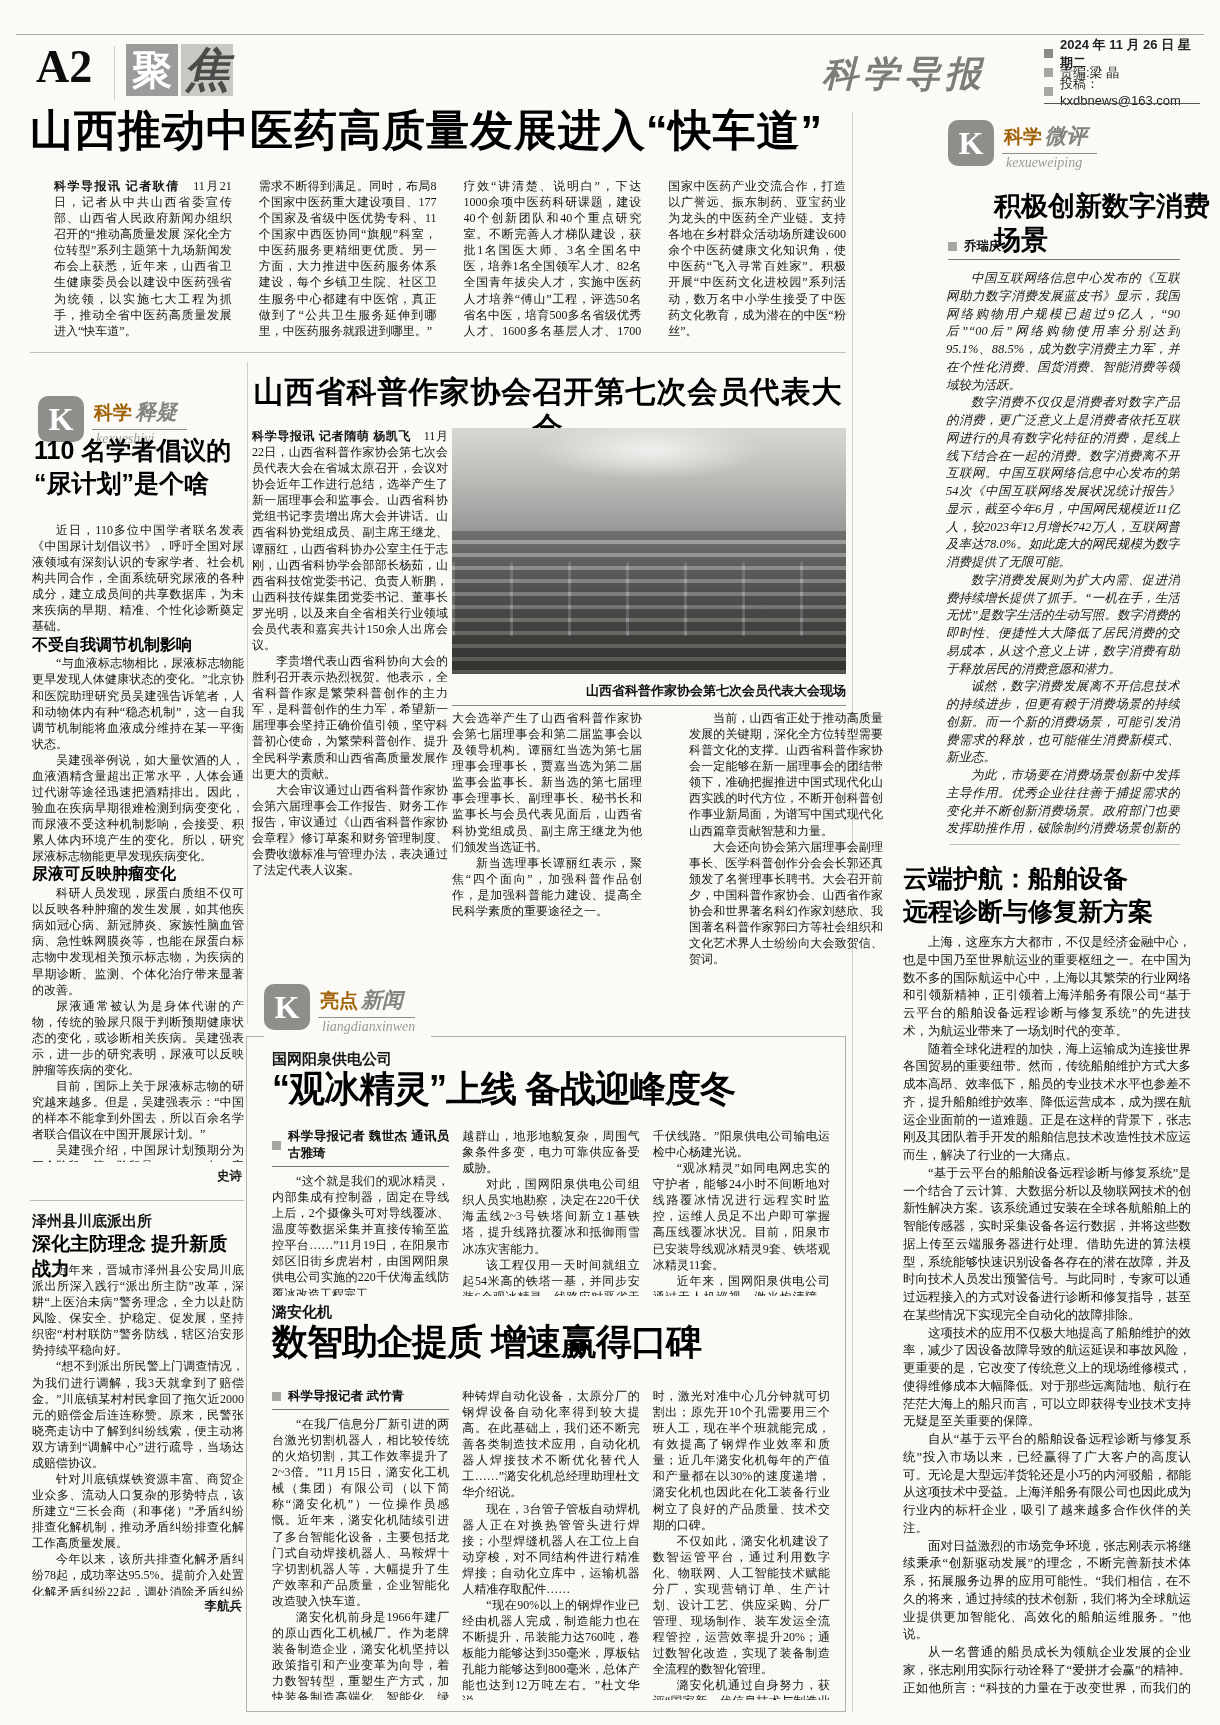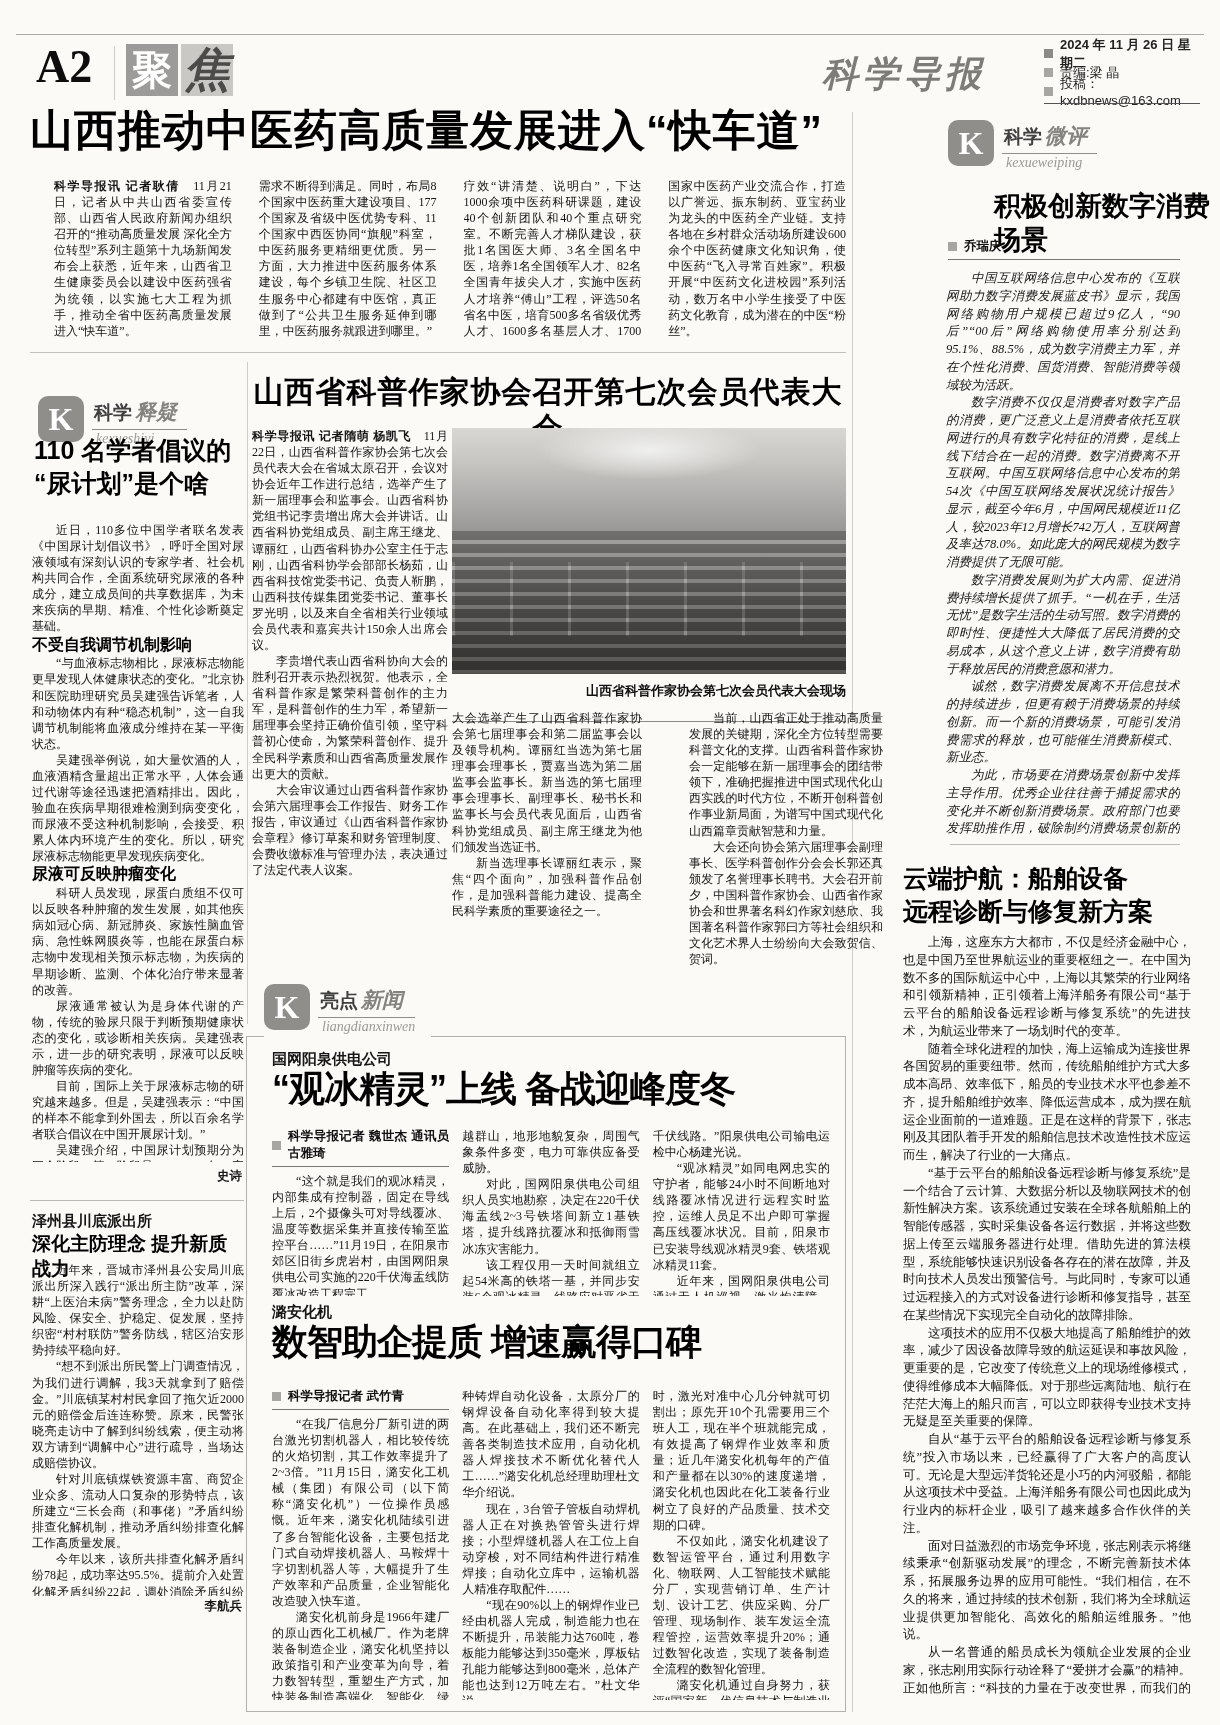--- a/index.html
+++ b/index.html
@@ -35,34 +35,34 @@
   .kai{font-style:italic;font-size:12.5px;line-height:1.42;}
   .subhead{font:bold 16px/1.3 "Liberation Sans",sans-serif;color:#000;margin:7px 0 5px;text-indent:0 !important;}
   .byline{display:flex;align-items:center;gap:7px;border-bottom:1px solid #777;
           padding-bottom:4px;margin-bottom:6px;font:bold 12.5px "Liberation Sans",sans-serif;color:#111;}
   .author{text-align:right;font-weight:bold;padding-right:4px;}
   
   .klogo{display:flex;align-items:flex-start;gap:8px;}
   .kbox{width:46px;height:46px;background:#8f8e8b;border-radius:10px;color:#fff;
         font:bold 32px "Liberation Serif",serif;display:flex;align-items:center;justify-content:center;flex:0 0 auto;}
   .ktxt .t{display:flex;align-items:baseline;border-bottom:1px solid #8f8e8b;padding:2px 10px 3px 2px;}
-  .ktxt .cn1{font:bold 19px "Liberation Sans",sans-serif;color:#404040;}
+  .ktxt .cn1{font:bold 19px "Liberation Sans",sans-serif;color:#a16207;}
   .ktxt .cn2{font:bold italic 21px "Liberation Serif",serif;color:#84837f;margin-left:3px;}
   .ktxt .en{font:italic 14px "Liberation Serif",serif;color:#9a9995;padding:1px 0 0 4px;}
   
   .photo{background-color:#9a9a98;background-repeat:no-repeat;
     background-image:
       radial-gradient(ellipse 160px 42px at 50% 9%, rgba(242,242,240,.95), rgba(242,242,240,0) 70%),
       repeating-linear-gradient(180deg, rgba(18,18,18,.30) 0 9px, rgba(250,250,250,.12) 9px 13px),
       repeating-linear-gradient(90deg, rgba(255,255,255,.25) 0 3px, rgba(255,255,255,0) 3px 58px),
       linear-gradient(180deg,#d8d7d4 0%,#c6c5c2 14%,#adacaa 30%,#8e8d8b 48%,#706f6d 64%,#575653 80%,#3f3e3b 100%);
     background-size:100% 100%, 100% 58%, 100% 30%, 100% 100%;
     background-position:0 0, 0 100%, 0 78%, 0 0;}
   .caption{font:bold 13px "Liberation Sans",sans-serif;text-align:right;border-bottom:1px solid #8a8a88;
-           padding-bottom:21px;color:#111;}
+           padding-bottom:5px;color:#111;}
   .lbox{border:1px solid #b2b1ae;}
   .llogo-wrap{background:#fbfaf7;padding:0 16px 8px 0;z-index:3;}
 </style>
 </head>
 <body>
 
 <div id="paper">
 
   <div class="abs hairline" style="left:16px;top:34px;width:1188px;"></div>
   <div class="abs pageno" style="left:36px;top:40px;">A2</div>

